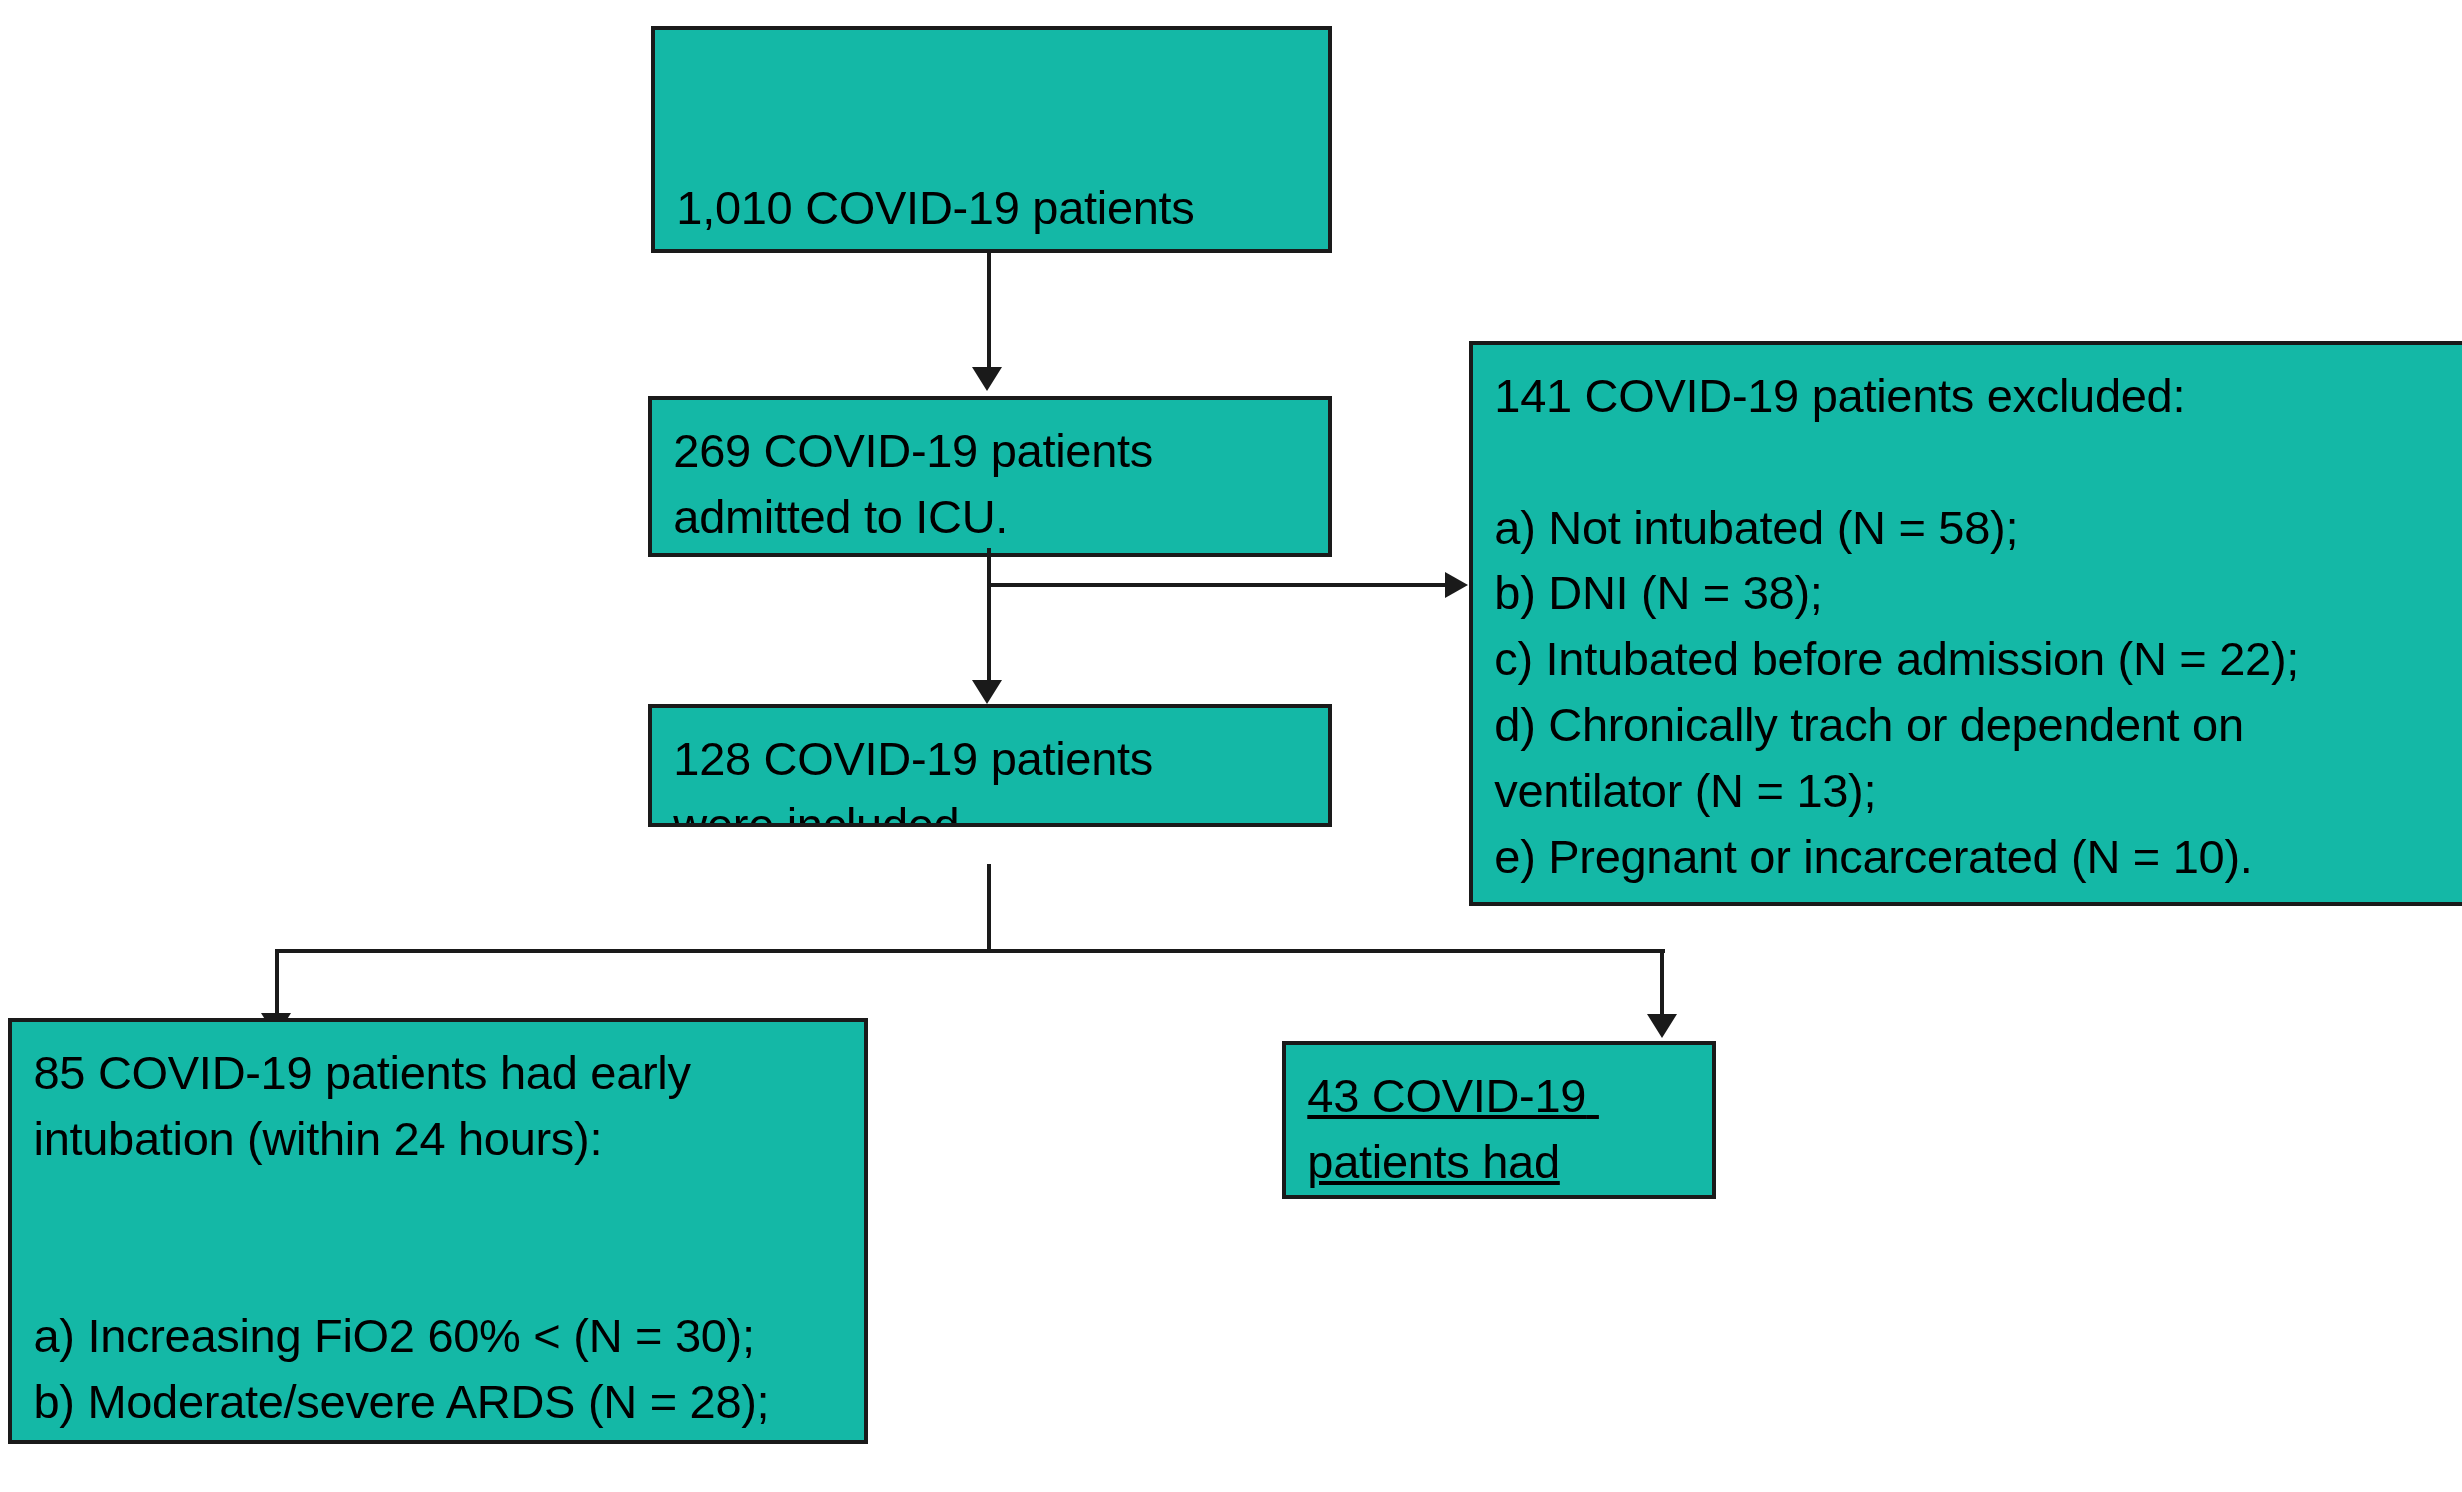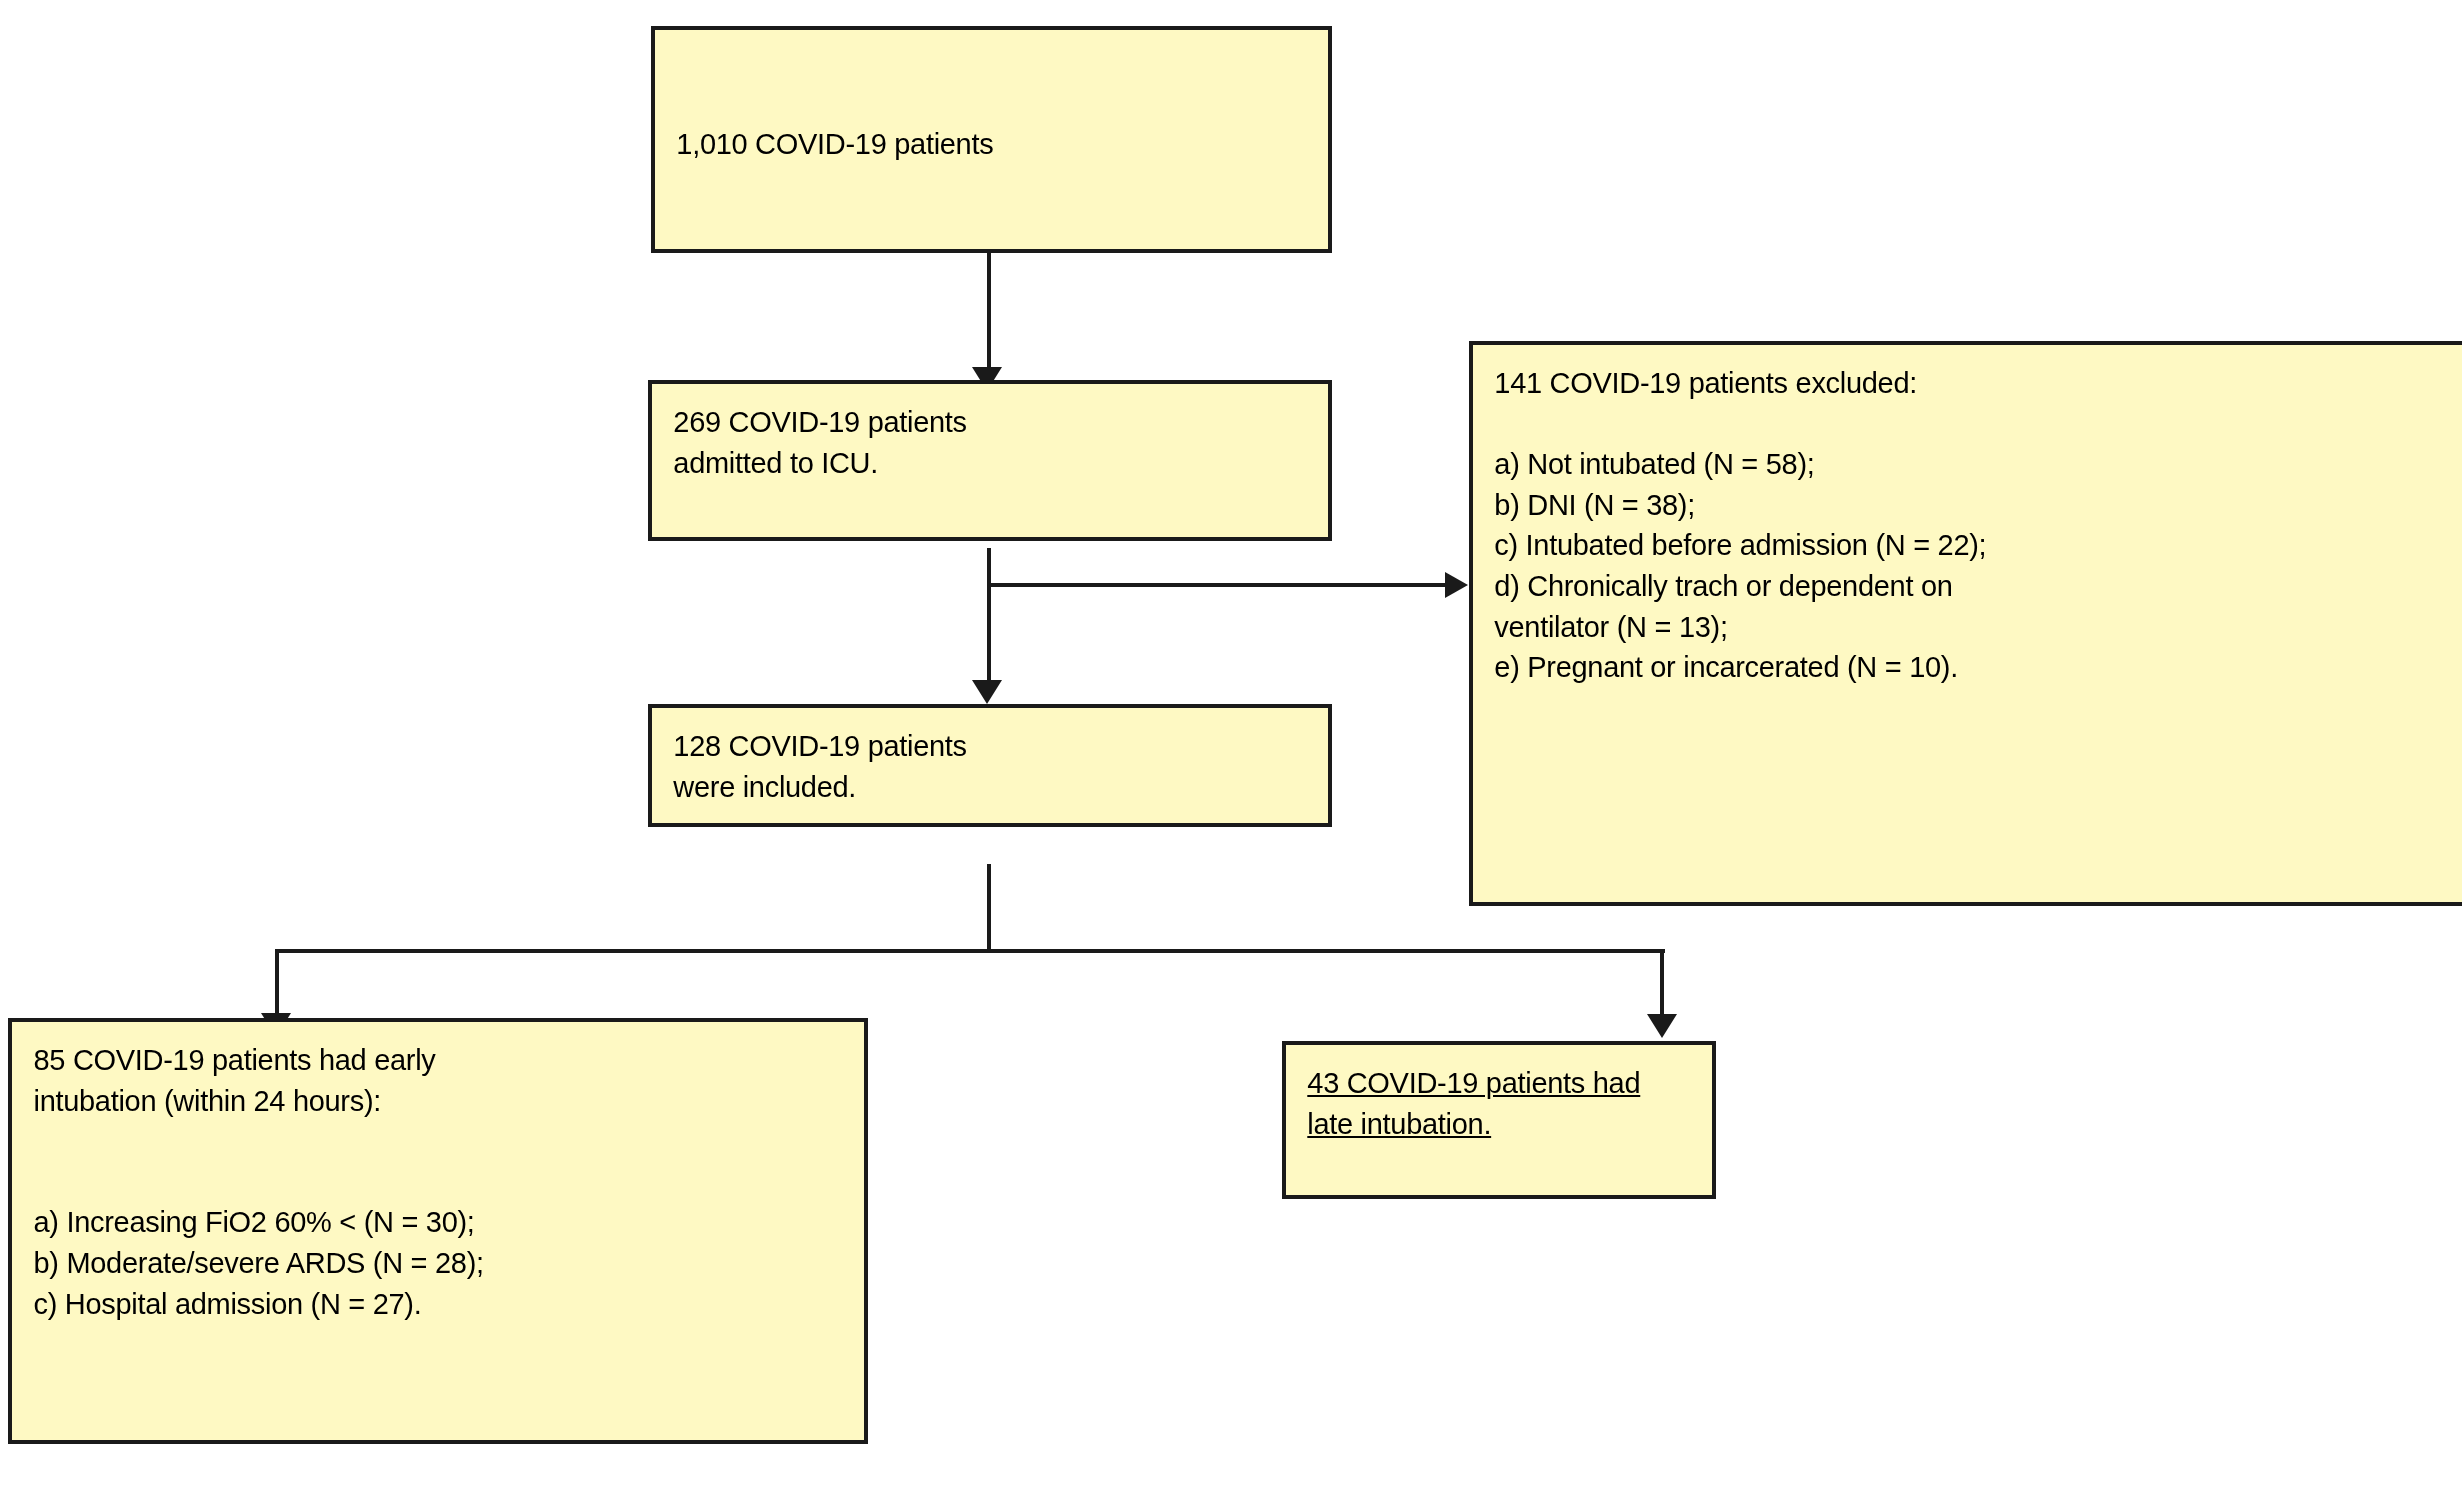--- a/index.html
+++ b/index.html
@@ -13,39 +13,39 @@
     width: 2462px;
     height: 1492px;
     background: #ffffff;
     overflow: hidden;
     font-family: "Liberation Sans", "DejaVu Sans", sans-serif;
   }
   .node {
     position: absolute;
     box-sizing: border-box;
     border: 4.1px solid #1a1a1a;
-    background: #fef9c3;
+    background: #14b8a6;
     color: #000000;
-    font-size: 29px;
+    font-size: 47px;
     line-height: 1.40;
     letter-spacing: -0.3px;
     white-space: pre-wrap;
     overflow: hidden;
   }
   .node .txt {
     display: block;
     white-space: pre-wrap;
   }
   
   #node-cohort {
     left: 651px;  top: 26px;   width: 681px;  height: 227px;
     padding: 13px 0 0 21.3px;
   }
   #node-icu {
-    left: 648px;  top: 380px;  width: 684px;  height: 161px;
+    left: 648px;  top: 396px;  width: 684px;  height: 161px;
     padding: 18px 0 0 21.3px;
   }
   #node-included {
     left: 648px;  top: 704px;  width: 684px;  height: 123px;
     padding: 18px 0 0 21.3px;
   }
   #node-excluded {
     left: 1469px; top: 341px;  width: 1163px; height: 565px;
     padding: 18px 0 0 21.3px;
   }

